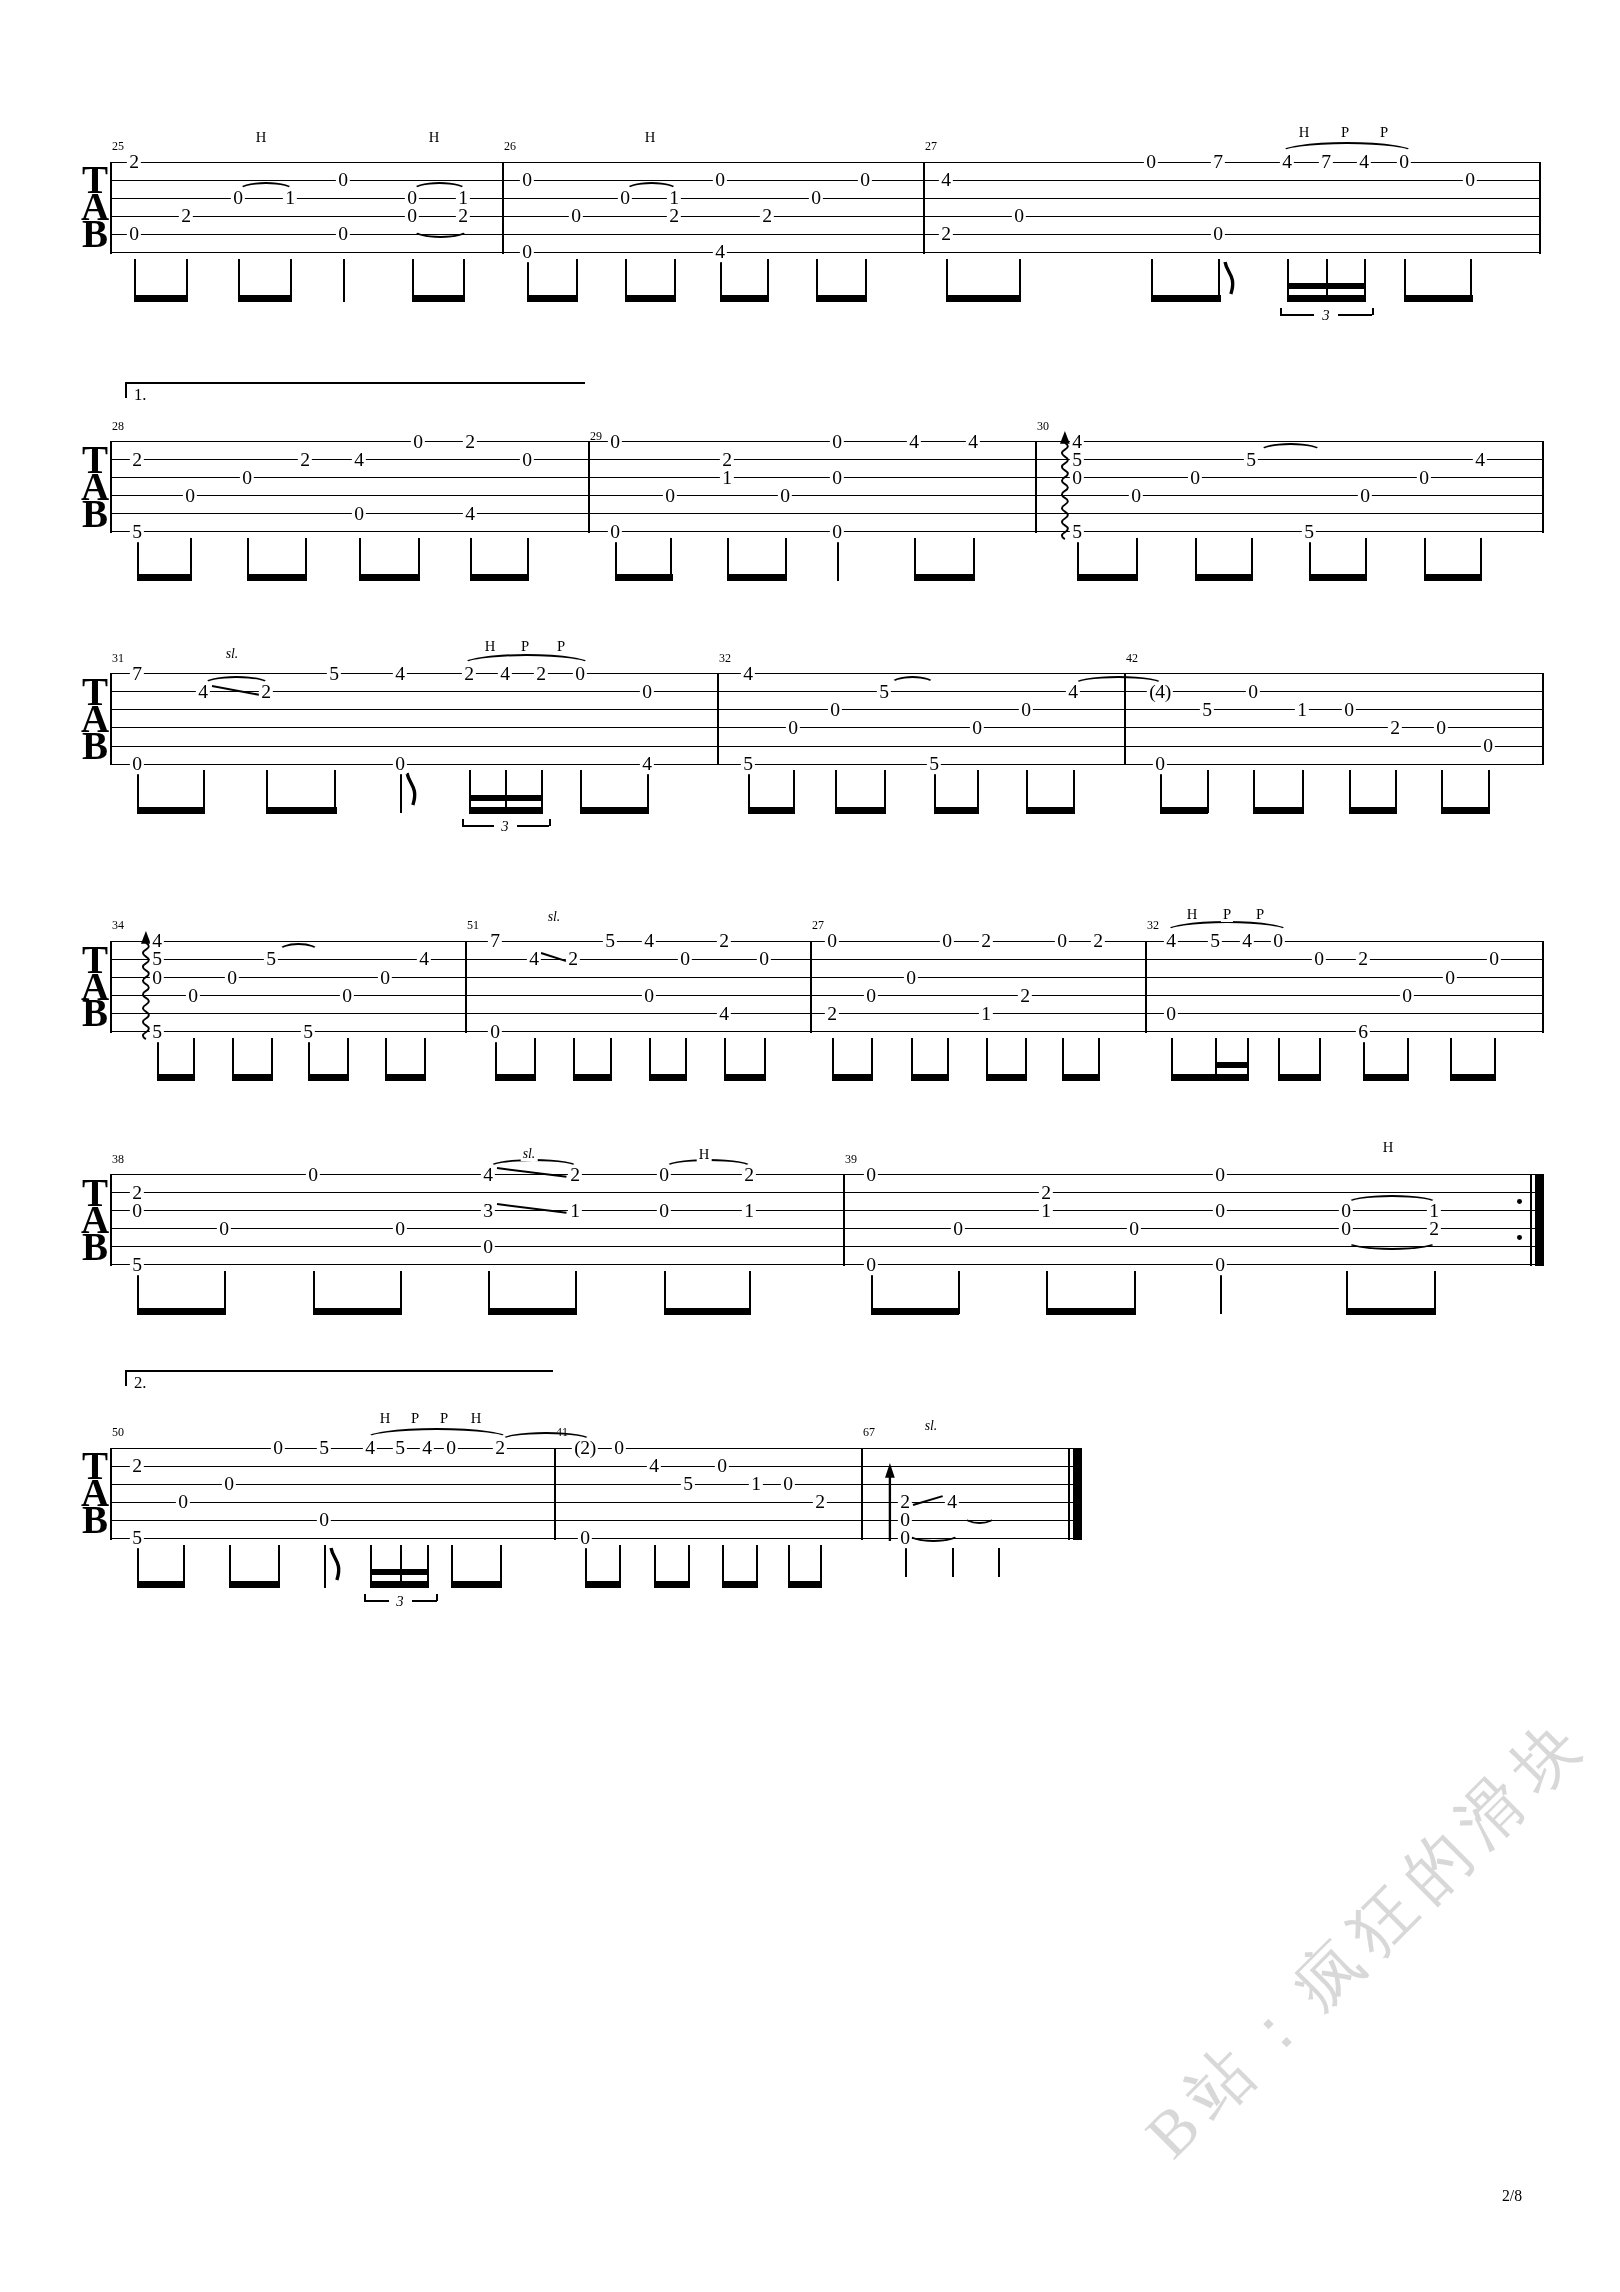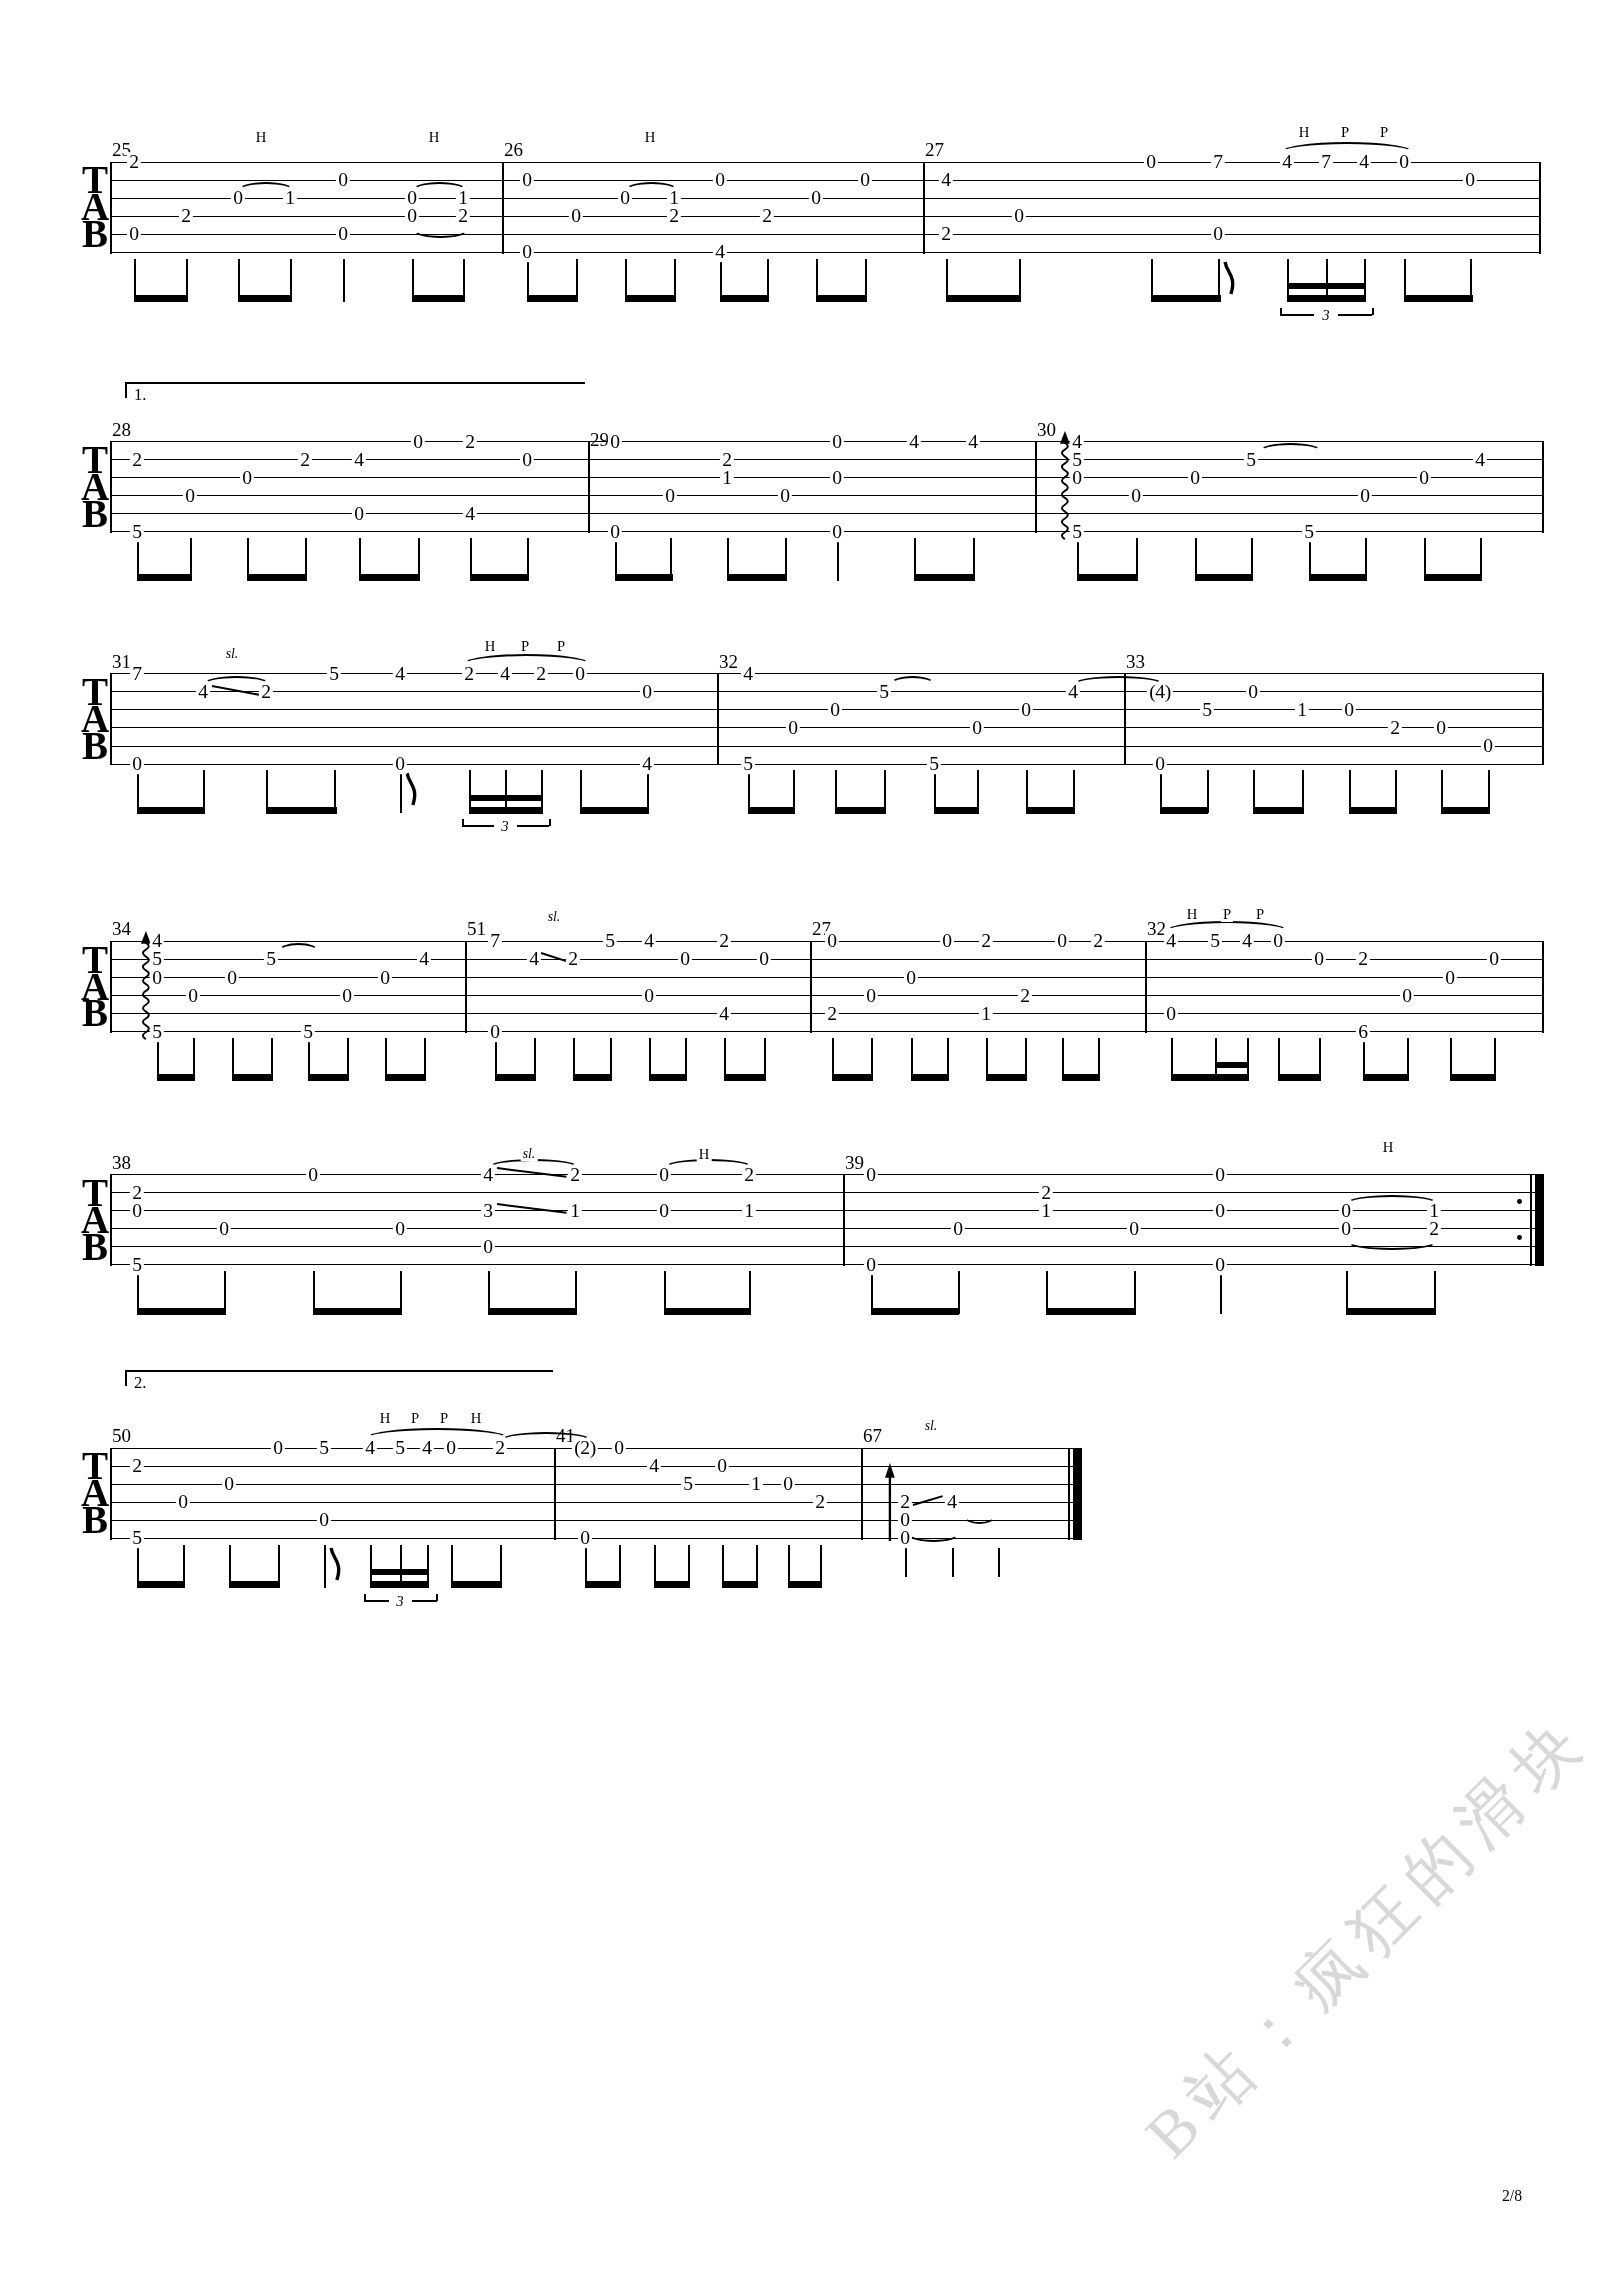--- a/index.html
+++ b/index.html
@@ -1,21 +1,21 @@
 <!DOCTYPE html>
 <html><head>
 <meta charset="utf-8">
 <style>
   html,body{margin:0;padding:0;background:#888;}
   #sheet{position:relative;background:#ffffff;overflow:hidden;
          font-family:"Liberation Serif", serif;color:#000;}
   .sline{position:absolute;height:1.3px;background:#000;}
   .bar{position:absolute;width:2.2px;background:#000;}
   .bar.thick{width:6.9px;}
-  .mnum{position:absolute;font-size:19px;line-height:1;}
+  .mnum{position:absolute;font-size:12px;line-height:1;}
   .fret{position:absolute;font-size:19.6px;line-height:1;background:#fff;
         padding:0 2.5px;transform:translate(-50%,-50%);letter-spacing:-0.5px;}
   .stem{position:absolute;width:1.7px;background:#000;}
   .beam{position:absolute;background:#000;}
   .arc{position:absolute;border:2.2px solid transparent;border-radius:50%;}
   .arc.up{border-top-color:#000;}
   .arc.dn{border-bottom-color:#000;}
   .slide{position:absolute;height:2.2px;background:#000;transform-origin:0 50%;}
   .lbl{position:absolute;font-size:14.7px;line-height:1;transform:translateX(-50%);background:#fff;padding:0 2px;}
   .lbl.it{font-style:italic;font-size:13.7px;}
@@ -248,21 +248,21 @@
         <div class="sline" style="left: 110px; top: 746px; width: 1432px;"></div>
         <div class="sline" style="left: 110px; top: 764px; width: 1432px;"></div>
         <div class="clef" style="left: 95px; top: 691px;">T</div>
         <div class="clef" style="left: 95px; top: 718px;">A</div>
         <div class="clef" style="left: 95px; top: 745px;">B</div>
         <div class="bar" style="left: 110px; top: 673px; height: 92px;"></div>
         <div class="mnum" style="left: 112px; top: 652px;">31</div>
         <div class="bar" style="left: 717px; top: 673px; height: 92px;"></div>
         <div class="mnum" style="left: 719px; top: 652px;">32</div>
         <div class="bar" style="left: 1124px; top: 673px; height: 92px;"></div>
-        <div class="mnum" style="left: 1126px; top: 652px;">33</div>
+        <div class="mnum" style="left: 1126px; top: 652px;">42</div>
         <div class="bar" style="left: 1542px; top: 673px; height: 92px;"></div>
         <div class="stem" style="left: 137px; top: 770px; height: 43px;"></div>
         <div class="stem" style="left: 203px; top: 770px; height: 43px;"></div>
         <div class="stem" style="left: 266px; top: 770px; height: 43px;"></div>
         <div class="stem" style="left: 334px; top: 770px; height: 43px;"></div>
         <div class="stem" style="left: 400px; top: 770px; height: 43px;"></div>
         <div class="stem" style="left: 469px; top: 770px; height: 43px;"></div>
         <div class="stem" style="left: 505px; top: 770px; height: 43px;"></div>
         <div class="stem" style="left: 541px; top: 770px; height: 43px;"></div>
         <div class="stem" style="left: 580px; top: 770px; height: 43px;"></div>

